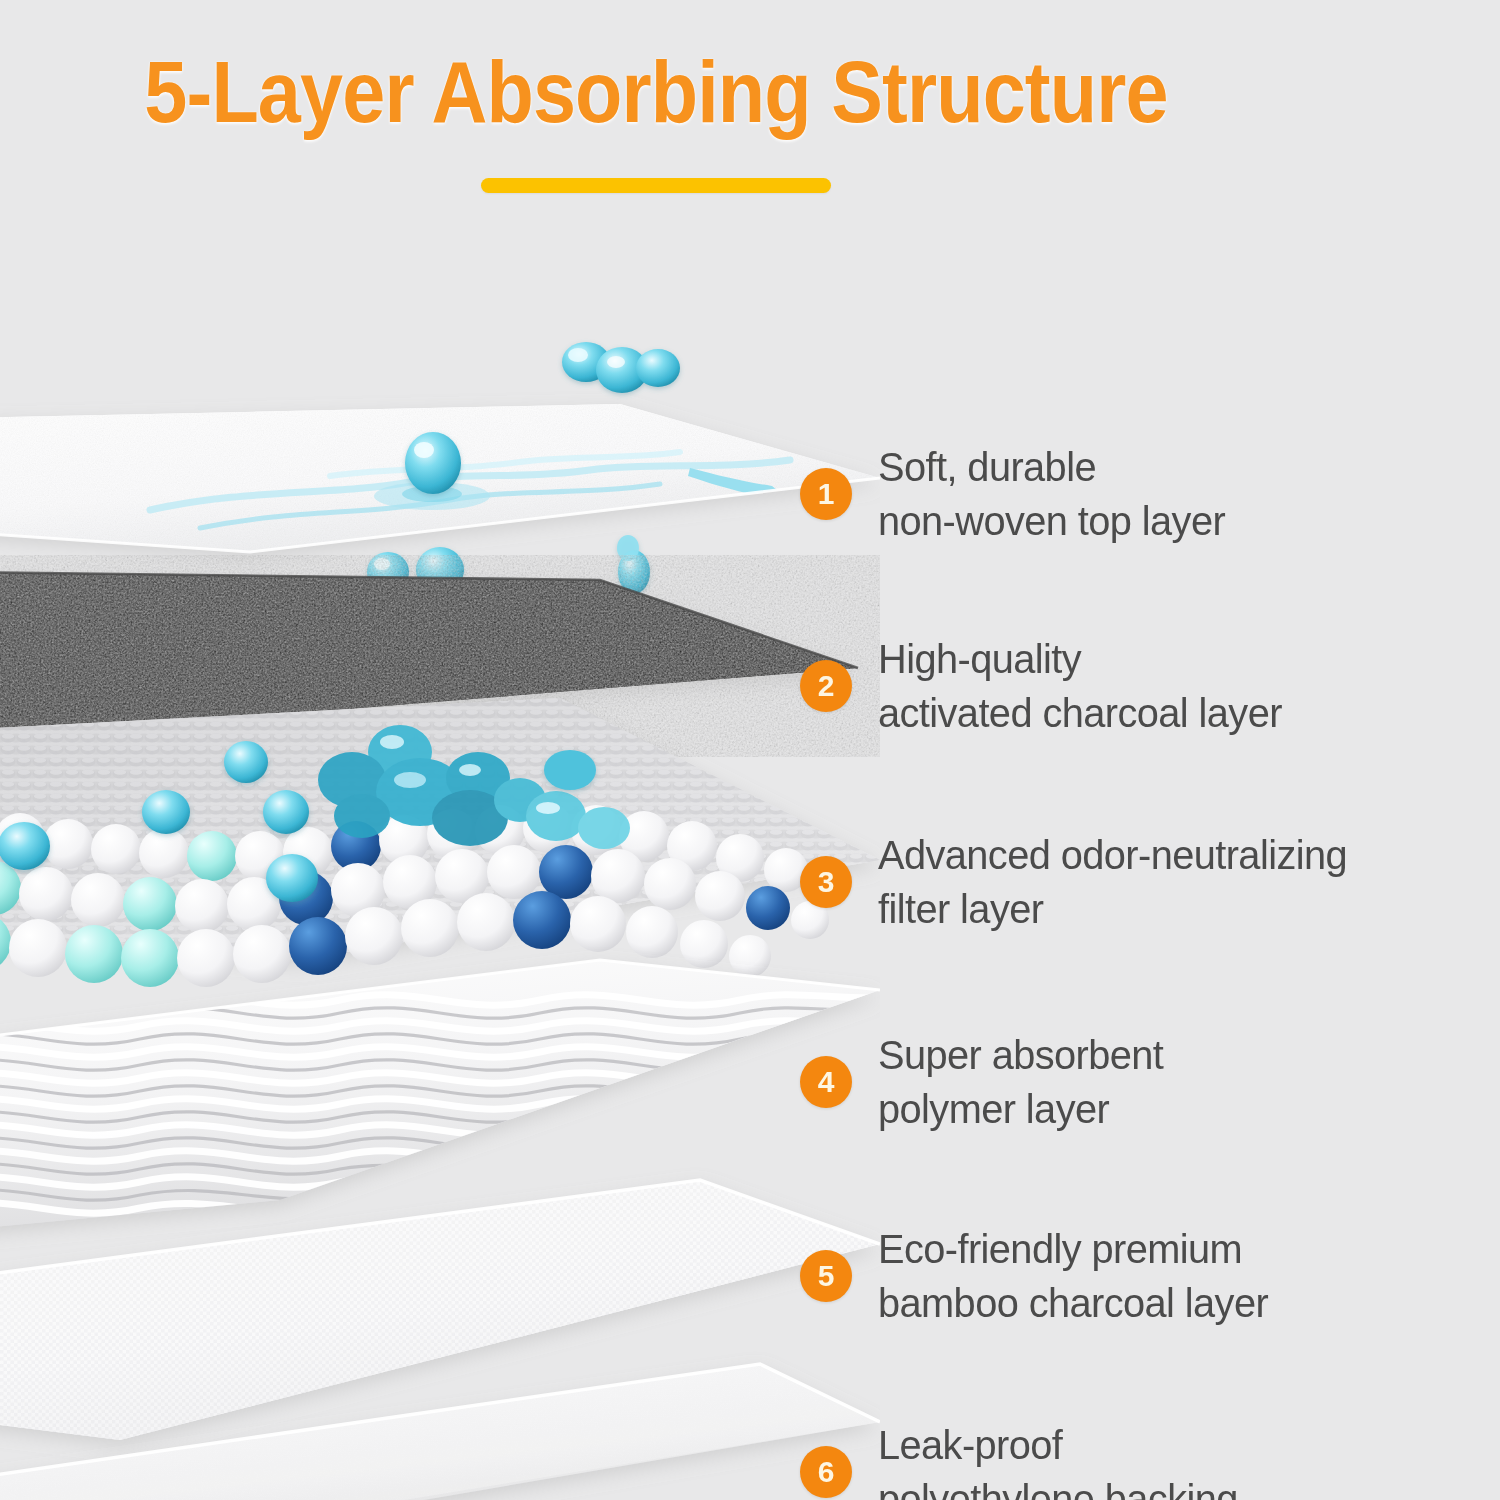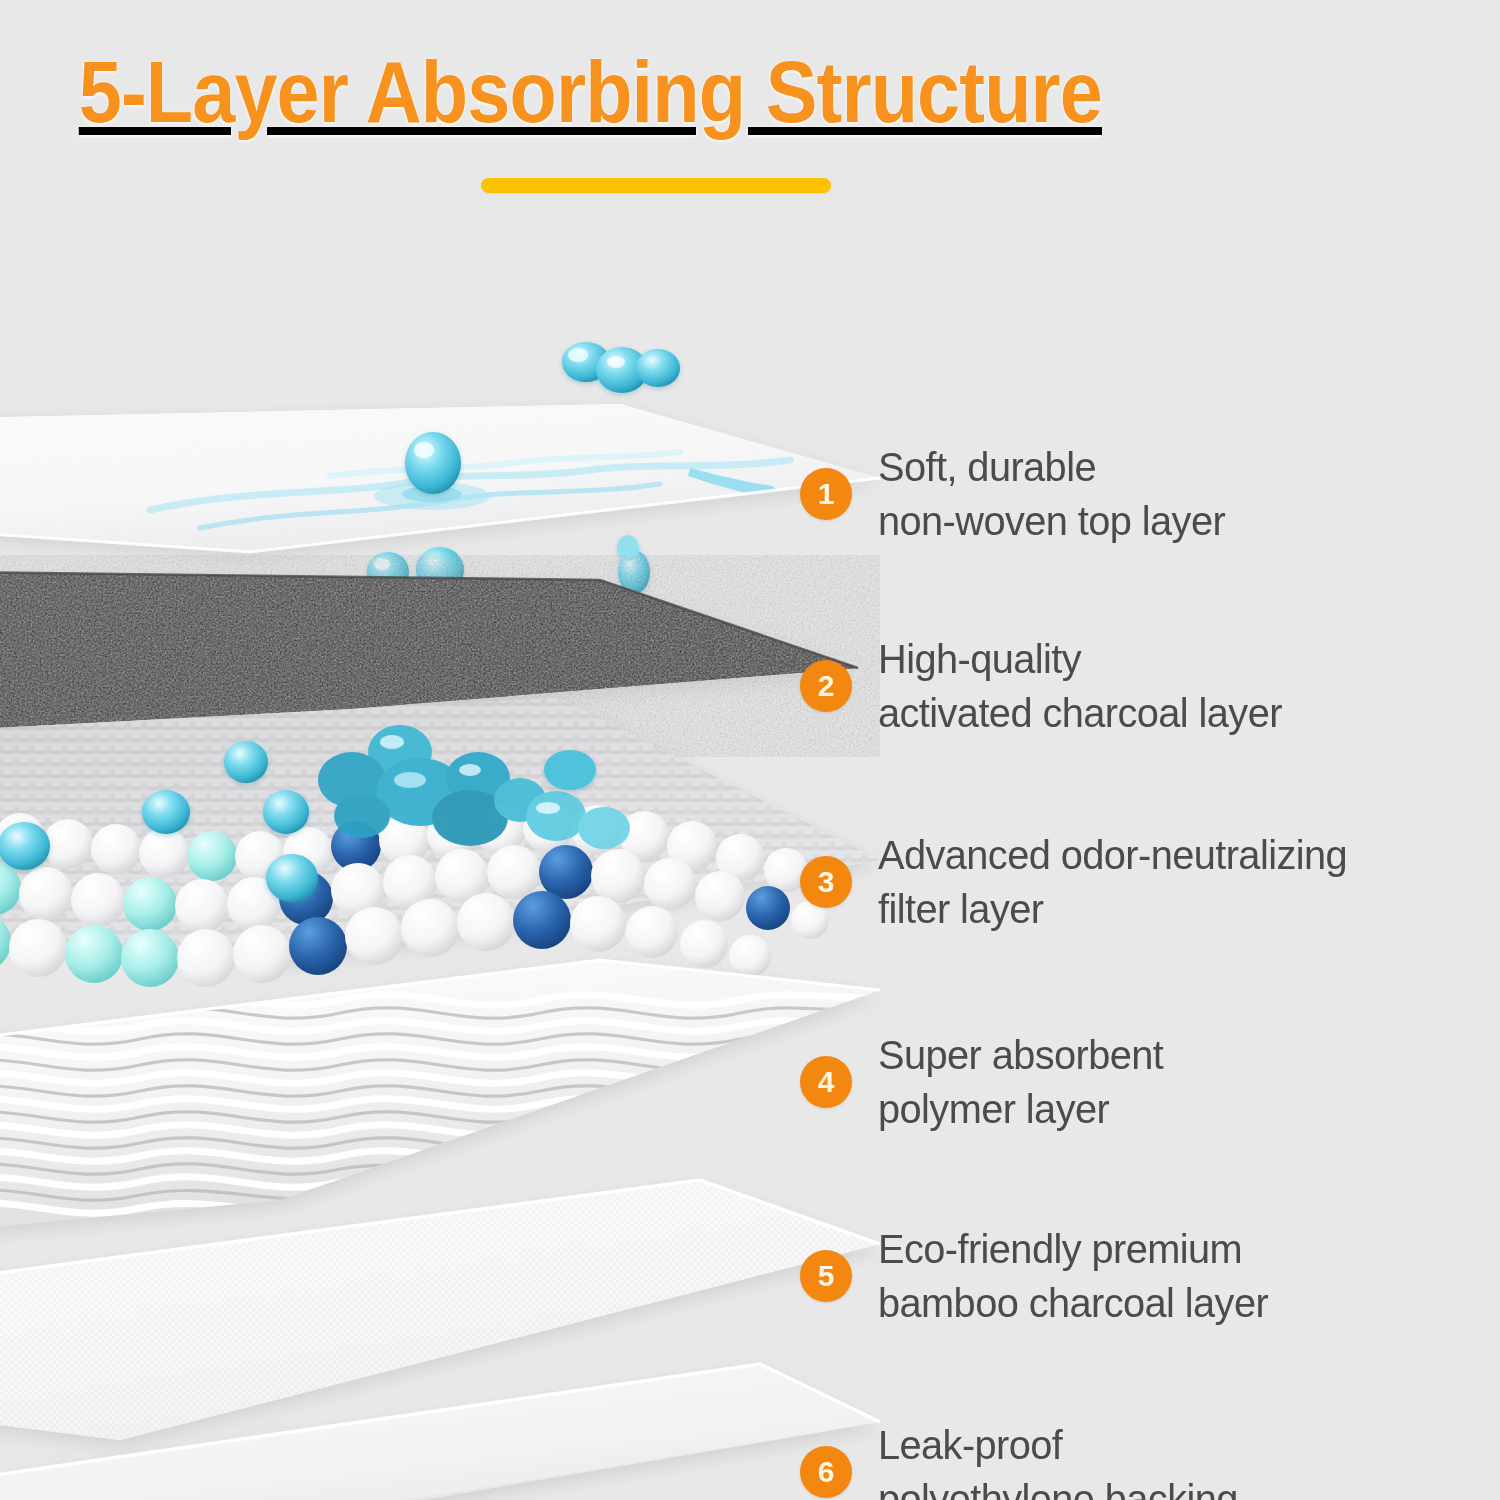--- a/index.html
+++ b/index.html
@@ -5,21 +5,21 @@
   * { margin:0; padding:0; box-sizing:border-box; }
   html, body { width:1500px; height:1500px; }
   body {
     background:#e8e8e9;
     font-family:"Liberation Sans", sans-serif;
     position:relative;
     overflow:hidden;
   }
 
   
-  #title-block { position:absolute; left:0; top:46px; width:1312px; text-align:left;text-decoration:underline; }
+  #title-block { position:absolute; left:0; top:46px; width:1312px; text-align:center; }
   #page-title {
     font-size:88px;
     font-weight:bold;
     color:#f7921e;
     letter-spacing:-1px;
     transform:scaleX(0.88);
     white-space:nowrap;
     text-shadow:0 0 2px rgba(255,255,255,0.95), 0 2px 3px rgba(255,255,255,0.8);
     line-height:1.05;
   }

